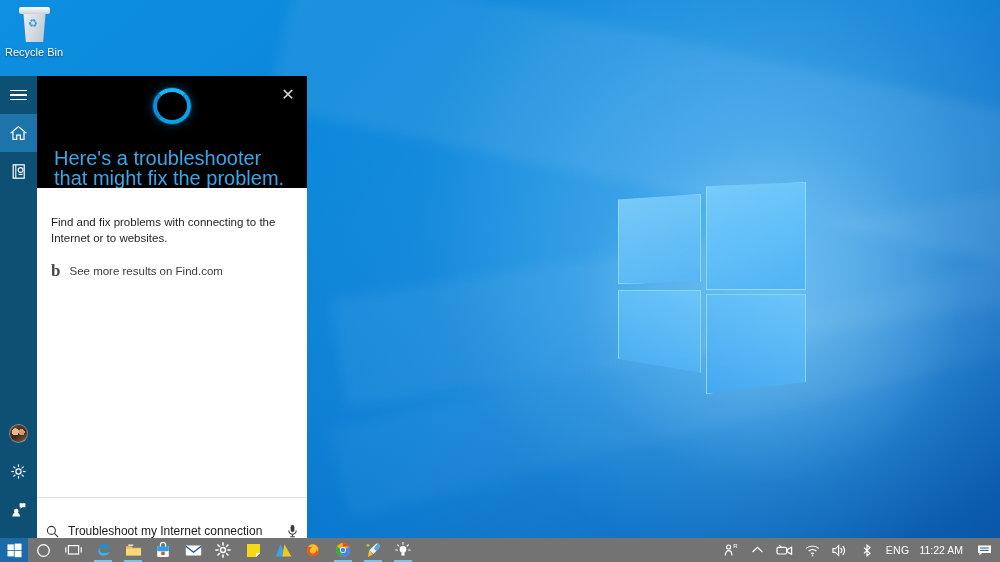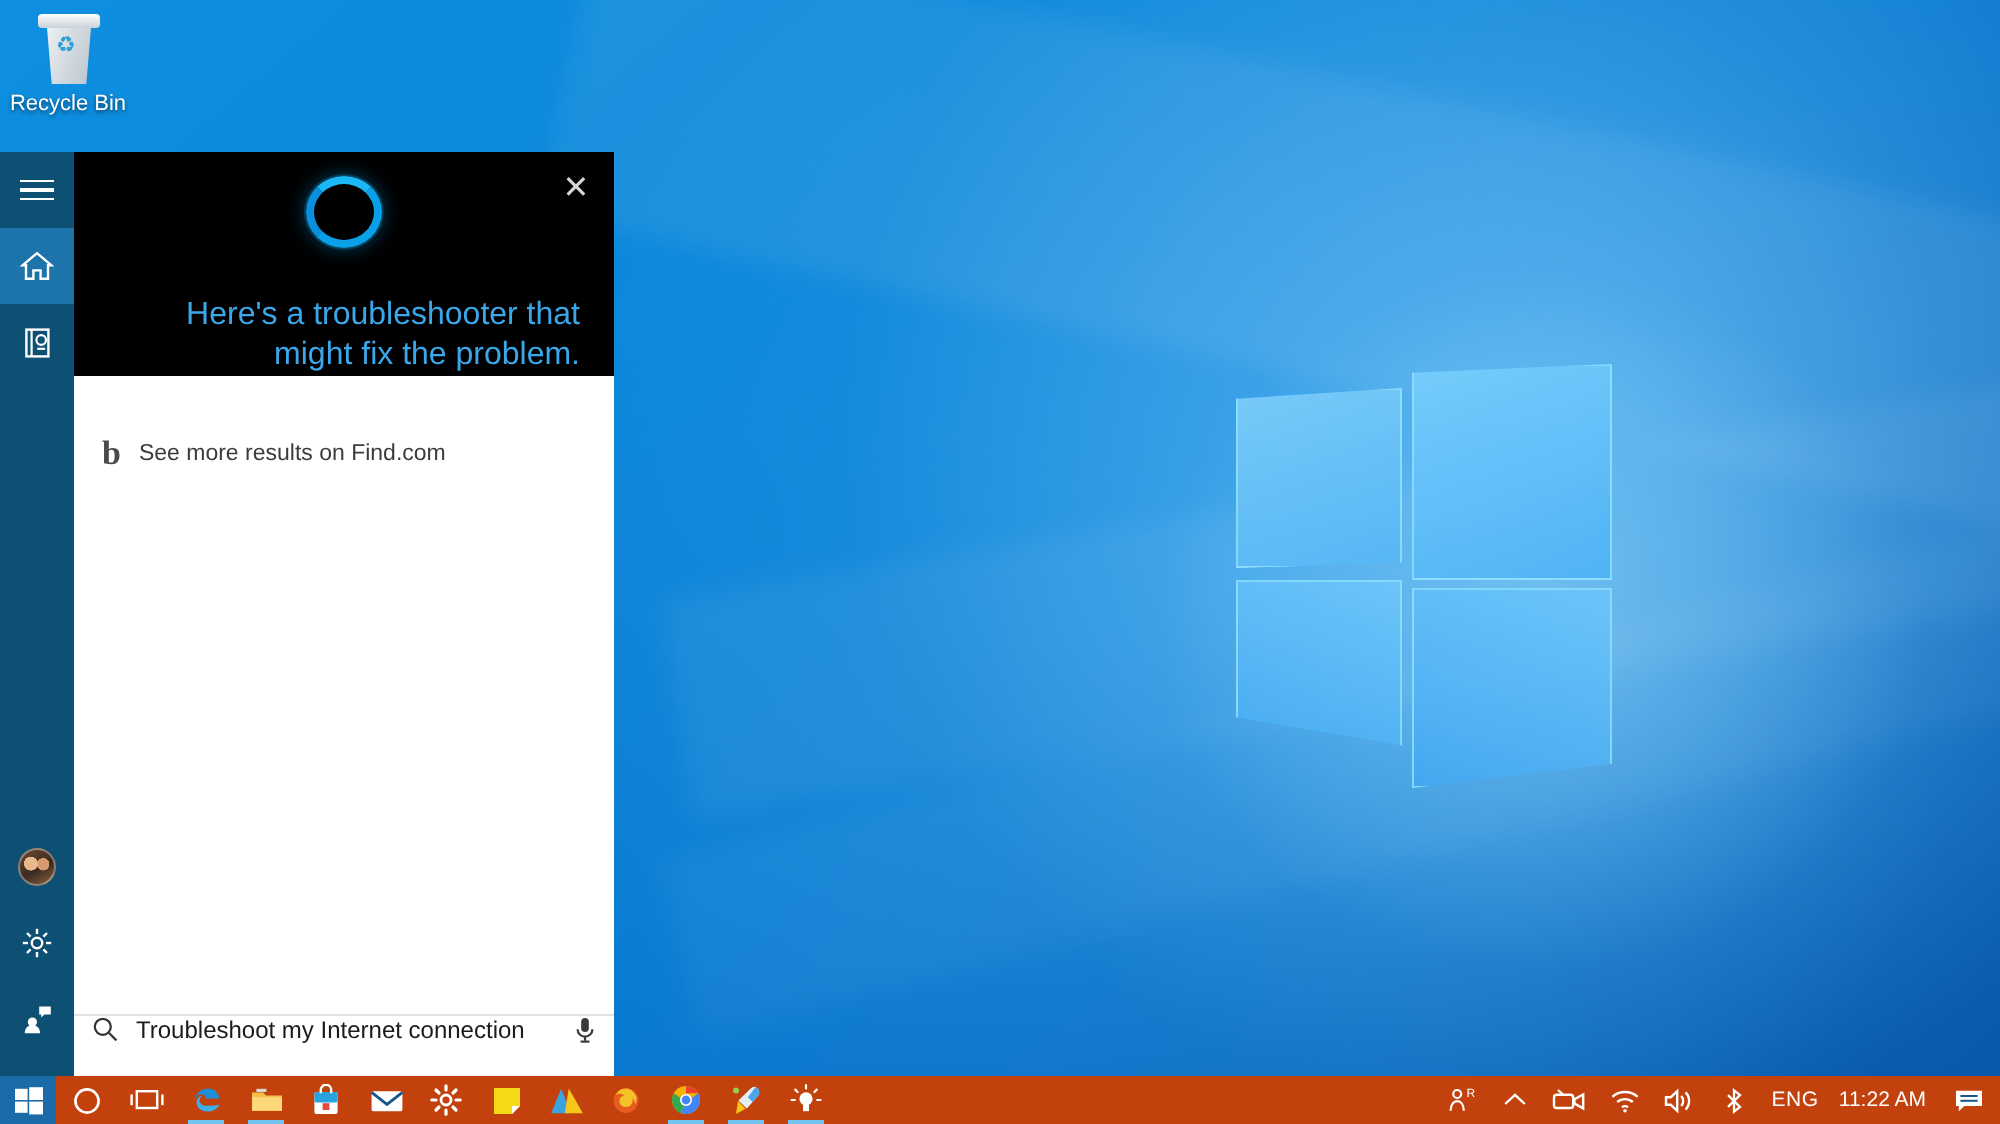--- a/index.html
+++ b/index.html
@@ -106,22 +106,22 @@
     padding-top:12px;
   }
   #cortana-ring{
     width:38px; height:38px; border-radius:50%;
     border:4px solid #0aa0e8;
     background:transparent;
     box-shadow:0 0 0 1px rgba(10,160,232,0.25), 0 0 10px rgba(10,160,232,0.45);
     border-top-color:#19b7f5; border-left-color:#0a8fdc;
   }
   #answer-text{
-    margin-top:24px; width:236px; text-align:right;
-    color:#3aa7e8; font-size:16px; line-height:20px;
+    margin-top:24px; width:236px; text-align:left;
+    color:#3aa7e8; font-size:20px; line-height:20px;
     font-family:"Liberation Sans", sans-serif;
   }
   #close-btn{
     position:absolute; right:8px; top:8px; width:22px; height:22px;
     display:flex; align-items:center; justify-content:center;
     color:#d6d6d6; font-size:16px; line-height:1; cursor:default;
   }
 
   
   #results{ flex:1 1 auto; background:#fff; padding:14px 14px 0 14px; position:relative; }
@@ -139,32 +139,32 @@
   }
   #bing-row{ margin-top:16px; display:flex; align-items:center; gap:9px; }
   .bing-glyph{
     font-size:17px; line-height:1; color:#4a4a4a; font-weight:bold;
     font-family:"Liberation Serif", serif;
   }
   #bing-row .bing-text{ color:#3c3c3c; font-size:11.5px; }
 
   
   #searchbox{
-    height:31px; margin:0 0 0 0; background:#ffffff;
+    height:41px; margin:0 0 0 0; background:#ffffff;
     border-top:1px solid #e2e2e2;
-    display:flex; align-items:flex-start; padding:0 9px 0 9px; gap:9px;
+    display:flex; align-items:flex-end; padding:0 9px 0 9px; gap:9px;
   }
   #search-icon{ color:#333; font-size:13px; }
   #search-value{ flex:1 1 auto; color:#1b1b1b; font-size:12px; }
   #mic-icon{ color:#3a3a3a; font-size:13px; }
 
   
   #taskbar{
     position:absolute; left:0; bottom:0; width:1000px; height:24px;
-    background:#c2410c; display:flex; align-items:flex-start;
+    background:#737373; display:flex; align-items:flex-start;
     color:#ffffff;
   }
   #taskbar .tb-left{ display:flex; align-items:center; }
   .tb-item{
     width:30px; height:24px; display:flex; align-items:center; justify-content:center;
     position:relative; font-size:13px; line-height:1; cursor:default;
   }
   .tb-item.start{ background:#1b6ba8; width:28px; }
   .tb-item .underline{
     position:absolute; bottom:0; left:6px; right:6px; height:2px; background:#73c3f0;
@@ -269,20 +269,21 @@
   <div id="content">
 
     <div id="answer">
       <div id="cortana-ring"></div>
       <div id="answer-text">Here's a troubleshooter that might fix the problem.</div>
       <div id="close-btn">✕</div>
     </div>
 
     <div id="results">
 
+      <div id="desc">Find and fix problems with connecting to the Internet or to websites.</div>
 
       <div id="bing-row">
         <span class="bing-glyph">b</span>
         <span class="bing-text">See more results on Find.com</span>
       </div>
     </div>
 
     <div id="searchbox">
       <span id="search-icon">
         <svg width="13" height="13" viewBox="0 0 13 13">

